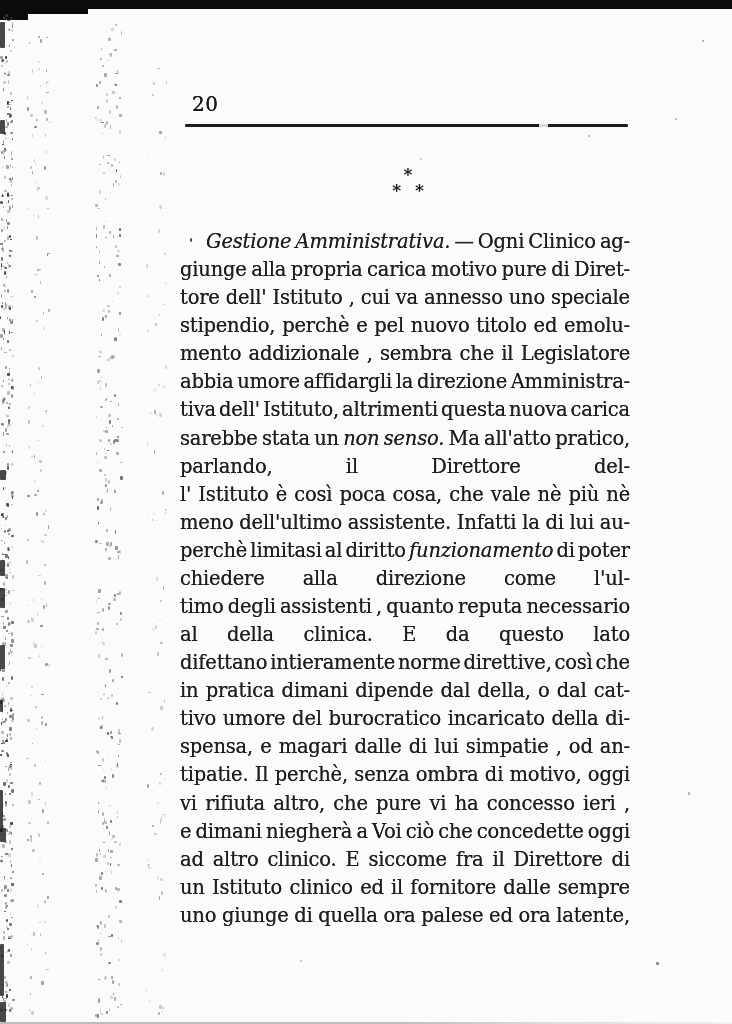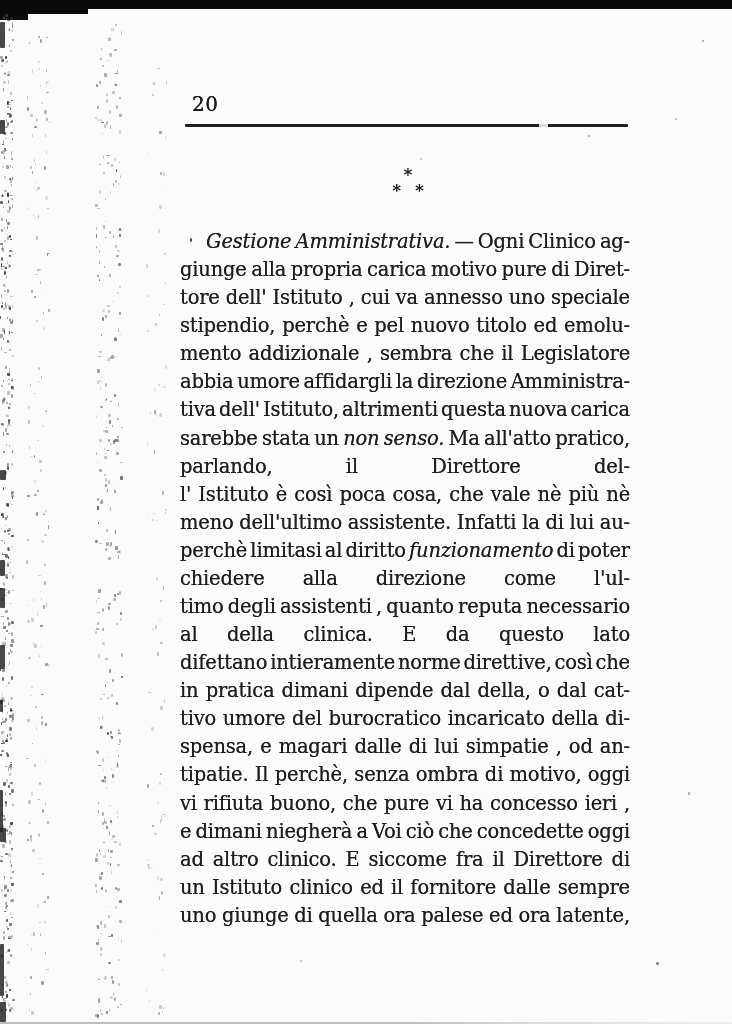--- a/index.html
+++ b/index.html
@@ -1217,21 +1217,21 @@
         <span>perchè,</span>
         <span>senza</span>
         <span>ombra</span>
         <span>di</span>
         <span>motivo,</span>
         <span>oggi</span>
       </div>
       <div class="line">
         <span>vi</span>
         <span>rifiuta</span>
-        <span>buono,</span>
+        <span>altro,</span>
         <span>che</span>
         <span>pure</span>
         <span>vi</span>
         <span>ha</span>
         <span>concesso</span>
         <span>ieri</span>
         <span>,</span>
       </div>
       <div class="line">
         <span>e</span>

